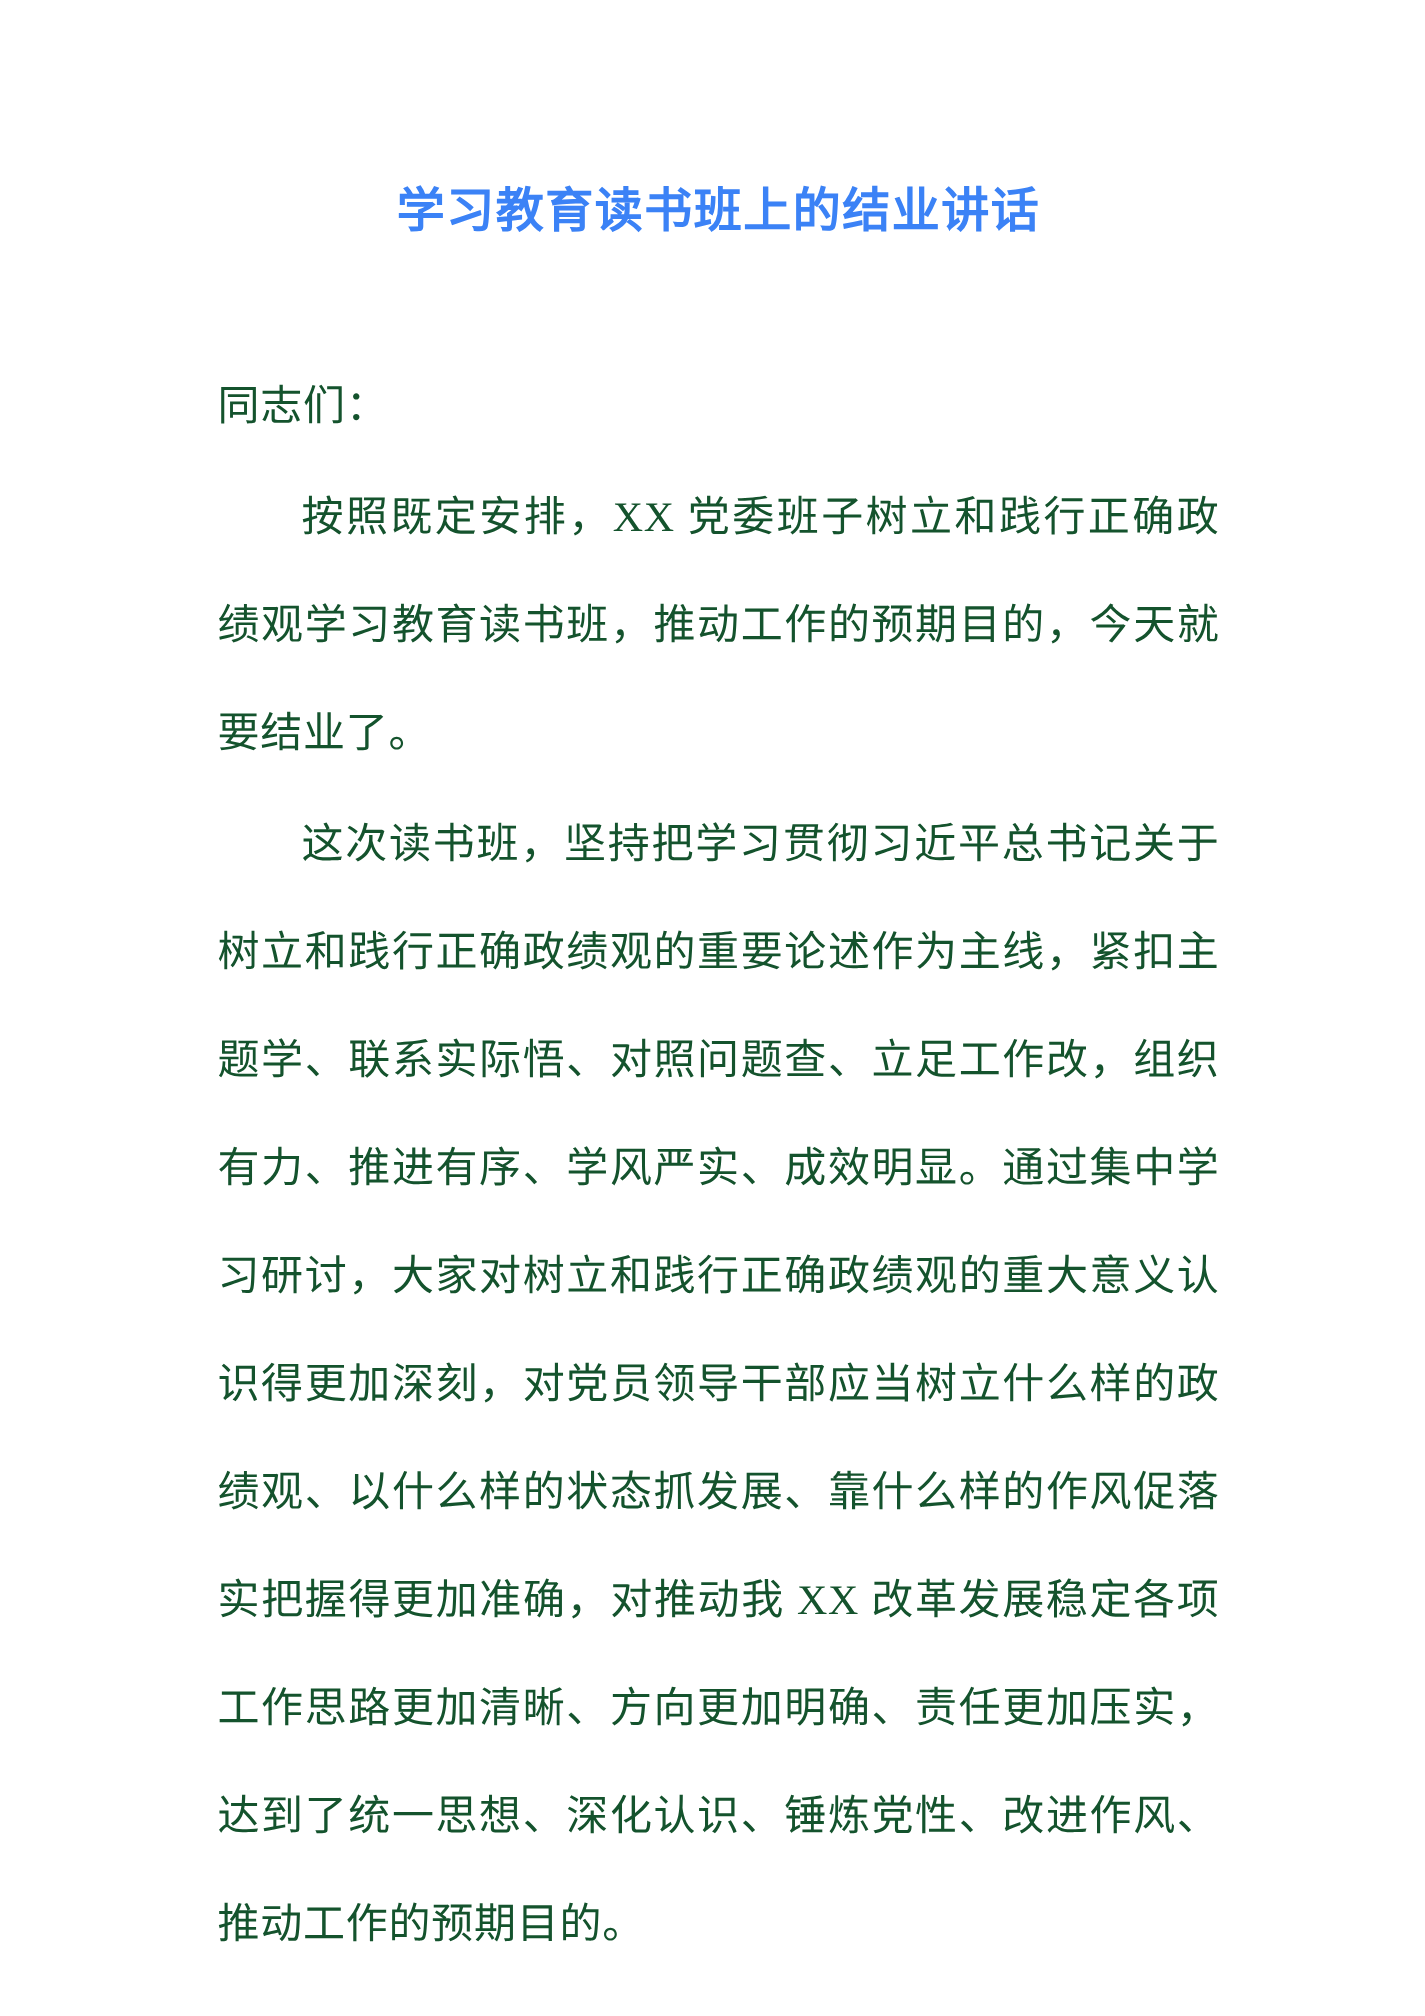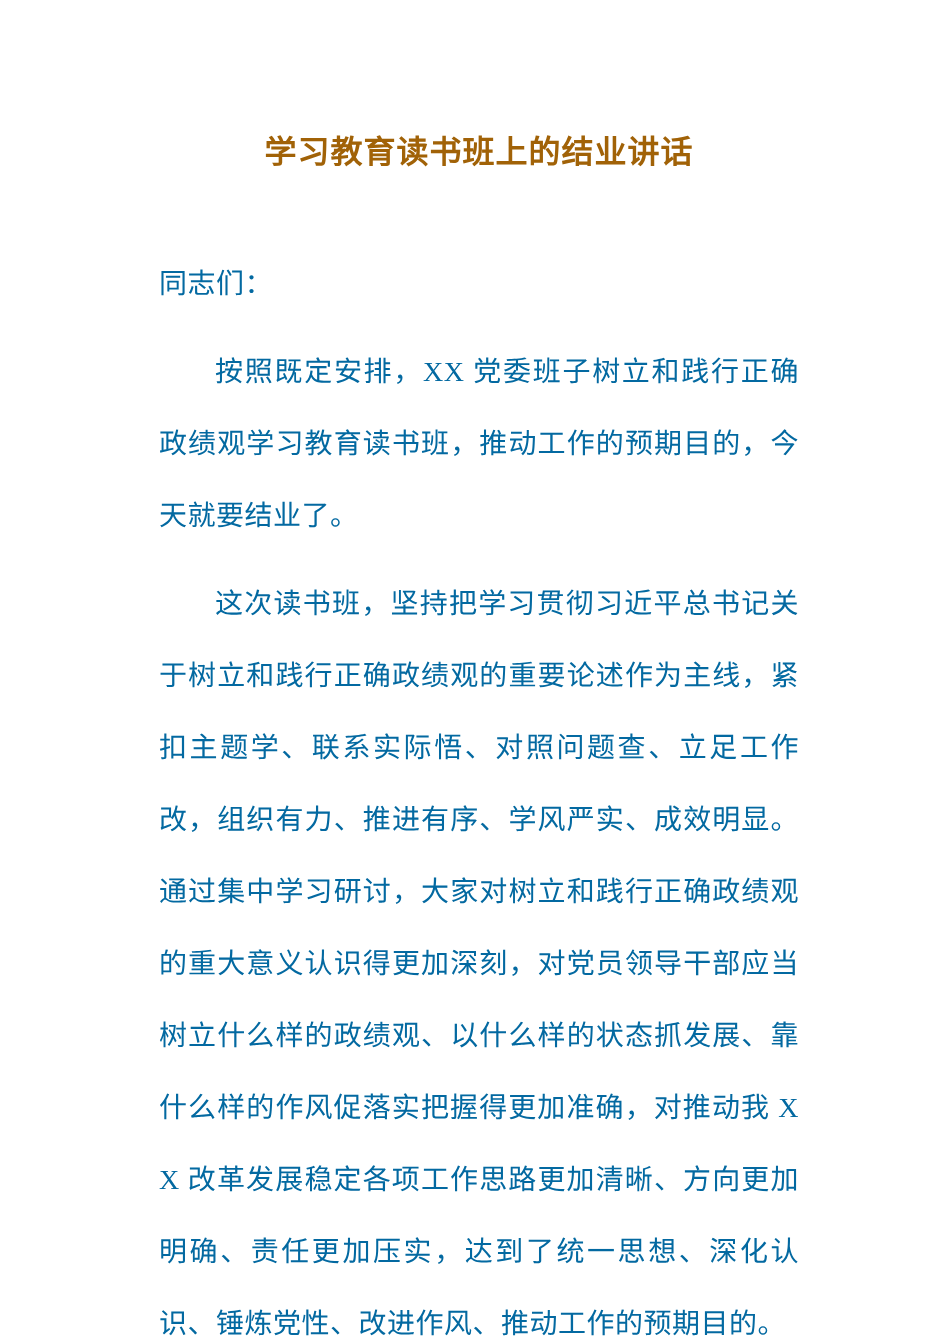--- a/index.html
+++ b/index.html
@@ -16,35 +16,35 @@
   .page {
     width: 950px;
     height: 1344px;
     background: #ffffff;
     box-sizing: border-box;
     padding: 116px 135px 0 143px;
     font-family: "Liberation Serif", "DejaVu Serif", serif;
     color: #000000;
   }
   .doc-title {
-    margin: 12px 0 72px 0;
+    margin: 0 0 72px 0;
     font-size: 32px;
     font-weight: bold;
     line-height: 48px;
     text-align: center;
     letter-spacing: 1px;
-    color: #a16207;
+    color: #3b82f6;
   }
   .doc-body p {
-    margin: 16px;
+    margin: 2px;
     font-size: 28px;
     line-height: 72px;
     text-align: justify;
     letter-spacing: 0.5px;
-    color: #0369a1;
+    color: #14532d;
     word-break: break-all;
   }
   .doc-body p.indented {
     text-indent: 2em;
   }
 </style>
 </head>
 <body>
 
 <div class="page">

